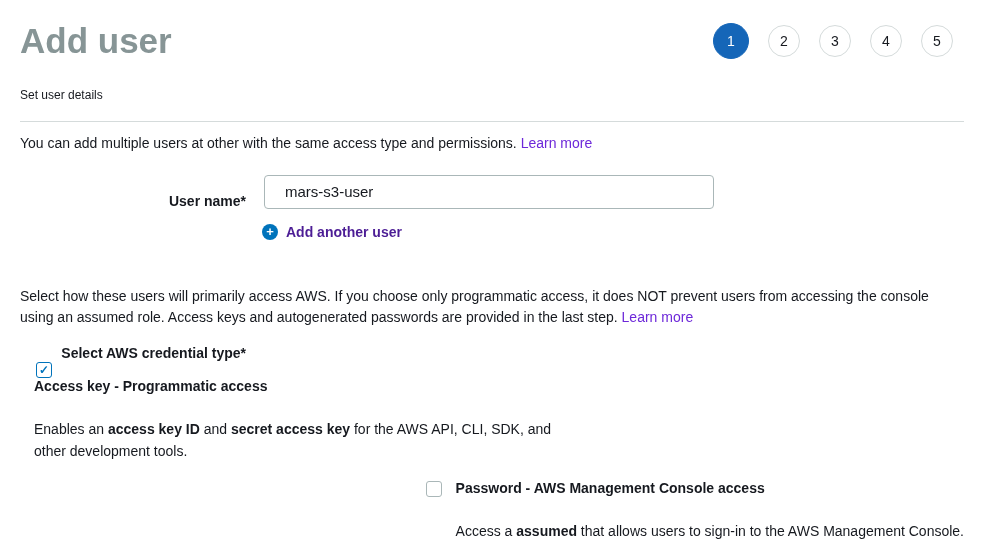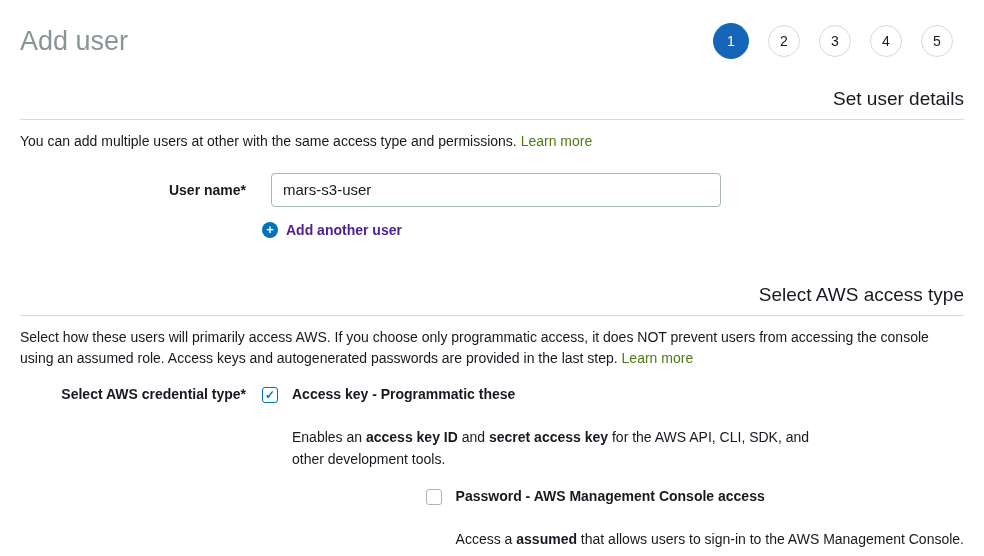--- a/index.html
+++ b/index.html
@@ -6,60 +6,60 @@
   html, body { background: #fff; }
   body {
     width: 984px; height: 556px; overflow: hidden;
     font-family: "Liberation Sans", sans-serif;
     color: #16191f; font-size: 14px;
   }
   .page { padding: 16px 20px 0; }
 
   
   .topbar { display: flex; justify-content: space-between; align-items: center; height: 50px; margin-bottom: 22px; }
-  .page-title { font-size: 27px; font-weight: 400; color: #879596; }
+  .page-title { font-size: 35px; font-weight: 700; color: #879596; }
   .steps { display: flex; align-items: center; gap: 19px; margin-right: 11px; }
   .step {
     width: 32px; height: 32px; border-radius: 50%;
     border: 1px solid #d5dbdb; background: #fff; color: #16191f;
     display: flex; align-items: center; justify-content: center;
     font-size: 14px; cursor: default;
   }
   .step.active {
     width: 36px; height: 36px; background: #1566b8; border-color: #1566b8; color: #fff;
   }
 
   
   .section-heading {
-    font-size: 19px; font-weight: 400; color: #16191f;
-    padding-bottom: 9px; border-bottom: 1px solid #d5dbdb; text-align: right;
+    font-size: 12px; font-weight: 400; color: #16191f;
+    padding-bottom: 19px; border-bottom: 1px solid #d5dbdb;
   }
   .section-intro { margin-top: 11px; line-height: 1.55; color: #16191f; }
-  .link { color: #4d7c0f; text-decoration: none; cursor: pointer; }
+  .link { color: #6d28d9; text-decoration: none; cursor: pointer; }
 
-  .form-row { display: flex; align-items: flex-start; margin-top: 20px; }
+  .form-row { display: flex; align-items: flex-end; margin-top: 20px; }
   .form-label { width: 226px; text-align: right; font-weight: bold; padding-top: 9px; flex-shrink: 0; }
   .text-input {
-    margin-left: 25px; width: 450px; height: 34px;
+    margin-left: 18px; width: 450px; height: 34px;
     border: 1px solid #aab7b8; border-radius: 4px;
-    padding: 0 11px; font-size: 15px; color: #16191f;
+    padding: 0 20px; font-size: 15px; color: #16191f;
     font-family: "Liberation Sans", sans-serif;
   }
   .add-row { margin: 15px 0 0 242px; display: flex; align-items: center; gap: 8px; cursor: pointer; }
   .plus-circle {
     width: 16px; height: 16px; border-radius: 50%; background: #0073bb;
     color: #fff; font-size: 13px; font-weight: bold; line-height: 1;
     display: flex; align-items: center; justify-content: center; padding-bottom: 1px;
   }
   .add-label { color: #4c1d95; font-weight: bold; }
 
   .section-2 { margin-top: 46px; }
 
   .cred-row { display: flex; align-items: flex-start; }
-  .cred-row.first { margin-top: 16px; }
+  .cred-row.first { margin-top: 16px; flex-direction: column; }
   .cred-row.second { margin-top: 18px; justify-content: flex-end; }
   .checkbox {
     width: 16px; height: 16px; margin-left: 16px; margin-top: 1px; flex-shrink: 0;
     border: 1px solid #aab7b8; border-radius: 3px; background: #fff; cursor: pointer;
     display: flex; align-items: center; justify-content: center;
   }
   .checkbox.checked { border-color: #0073bb; }
   .check-glyph { color: #0073bb; font-size: 12px; font-weight: bold; line-height: 1; }
   .option { margin-left: 14px; }
   .option-title { font-weight: bold; }
@@ -98,30 +98,29 @@
       <input class="text-input" type="text" value="mars-s3-user" style="">
     </div>
 
     <div class="add-row">
       <span class="plus-circle">+</span>
       <span class="add-label">Add another user</span>
     </div>
   </div>
 
   <div class="section section-2">
-    <h2 class="section-heading">Select AWS access type</h2>
     <p class="section-intro"><span>Select how these users will primarily access AWS. If you choose only programmatic access, it does NOT prevent users from accessing the console using an assumed role. Access keys and autogenerated passwords are provided in the last step.</span> <a class="link">Learn more</a></p>
 
     <div class="cred-row first">
       <div class="form-label" style="padding-top:0;">Select AWS credential type*</div>
       <div class="checkbox checked">
         <span class="check-glyph">✓</span>
       </div>
       <div class="option">
-        <div class="option-title">Access key - Programmatic these</div>
+        <div class="option-title">Access key - Programmatic access</div>
         <div class="option-desc"><span>Enables an </span><b>access key ID</b><span> and </span><b>secret access key</b><span> for the AWS API, CLI, SDK, and other development tools.</span></div>
       </div>
     </div>
 
     <div class="cred-row second">
       <div class="form-label" style="padding-top:0;"></div>
       <div class="checkbox"></div>
       <div class="option">
         <div class="option-title">Password - AWS Management Console access</div>
         <div class="option-desc"><span>Access a </span><b>assumed</b><span> that allows users to sign-in to the AWS Management Console.</span></div>

